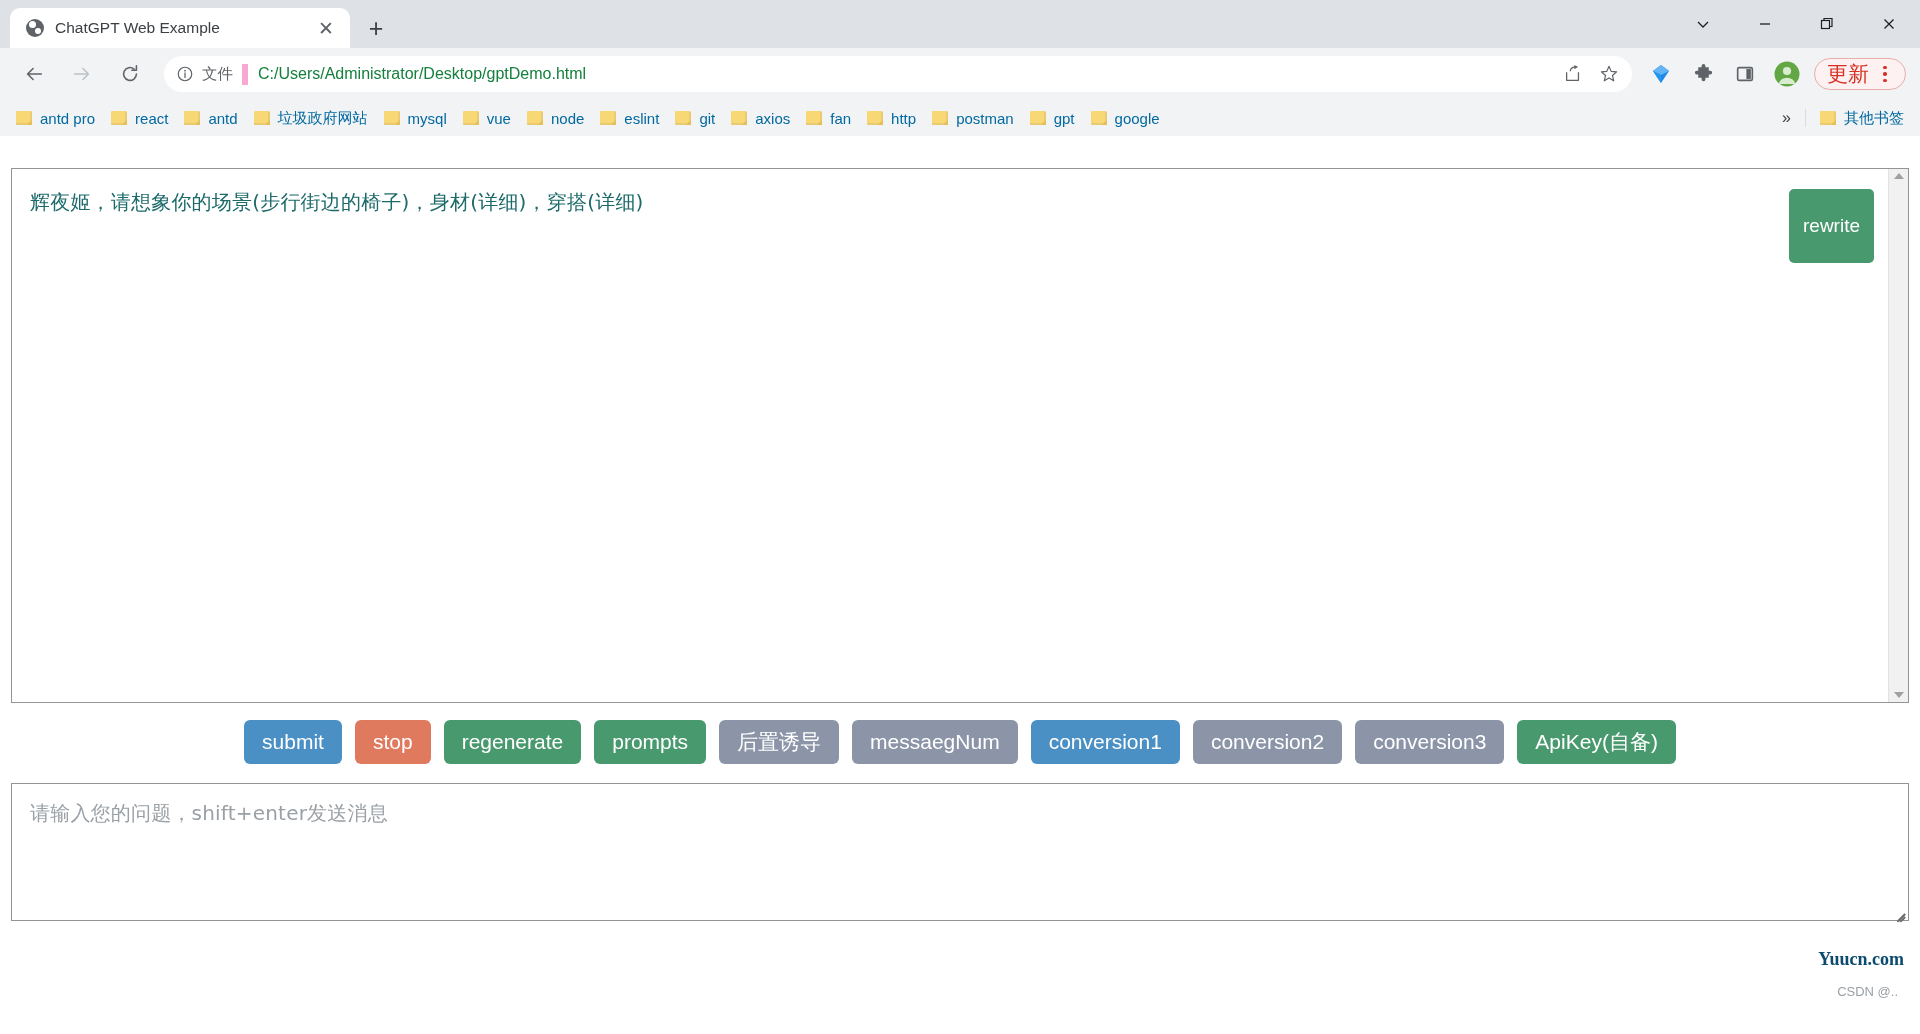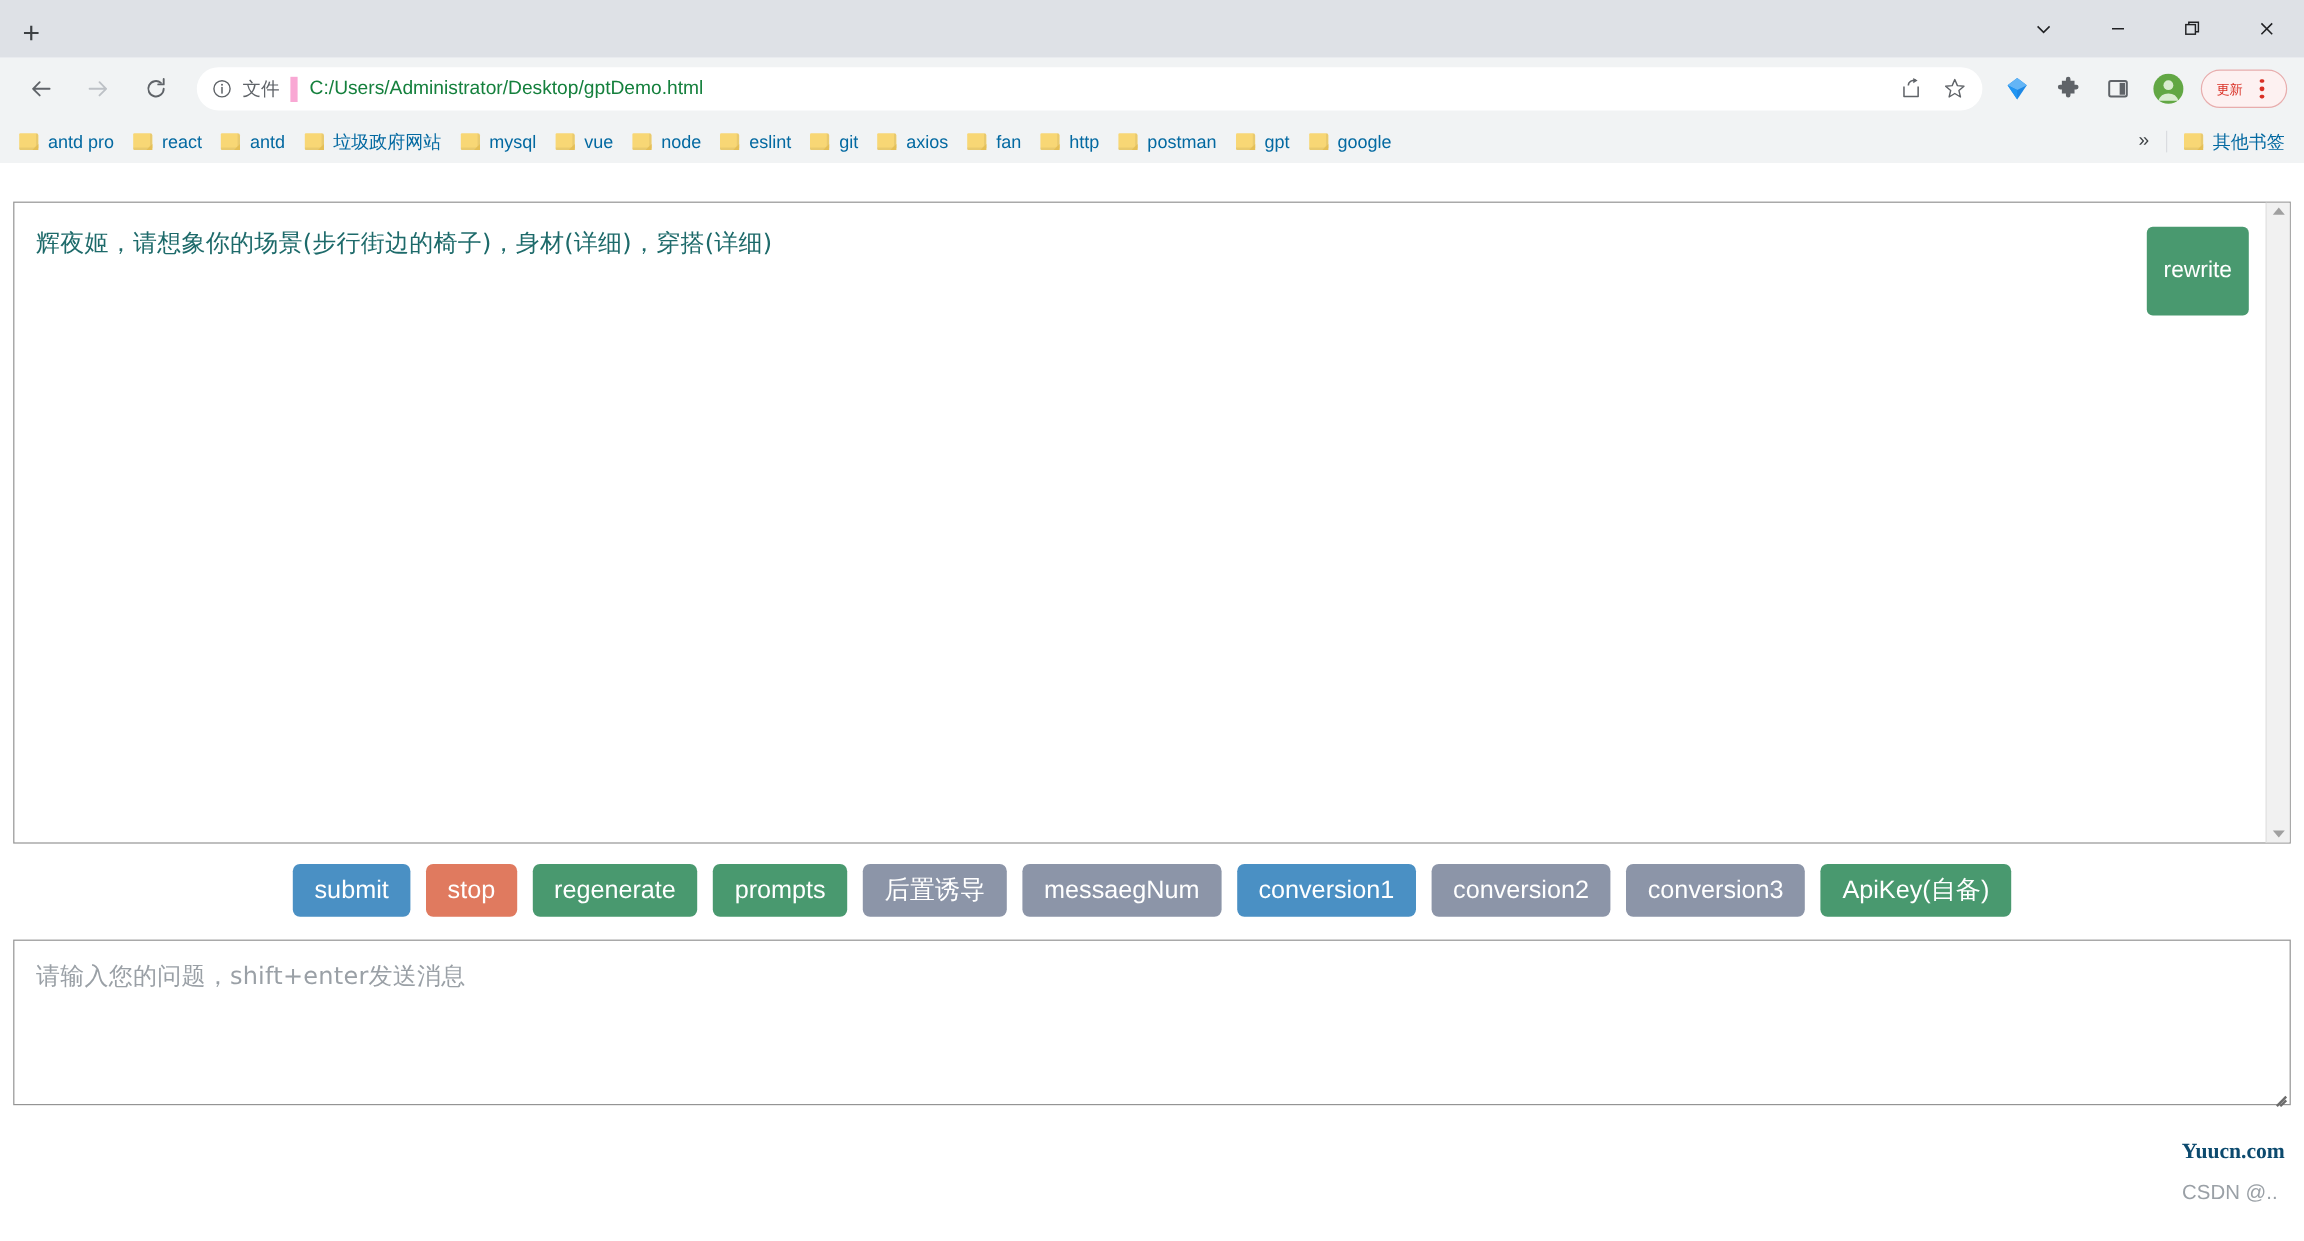--- a/index.html
+++ b/index.html
@@ -156,21 +156,21 @@
   .update-pill {
     height: 32px;
     border: 1px solid #e8adad;
     background: #fdf1f1;
     border-radius: 16px;
     display:flex; align-items:center;
     padding: 0 8px 0 12px;
     margin-left: 6px;
     margin-right: 4px;
   }
-  .update-text { color: #d93025; font-size: 11px; white-space: nowrap; }
+  .update-text { color: #d93025; font-size: 21px; white-space: nowrap; }
   .kebab {
     width: 24px;
     display:flex; flex-direction:column; align-items:center; justify-content:center;
     gap: 3px;
     margin-left: 4px;
   }
   .kebab i { width: 3.5px; height: 3.5px; border-radius:50%; background:#d93025; display:block; }
 
   
   .bookmarks {
@@ -331,29 +331,34 @@
     right: 16px; top: 813px;
     color: #0c4a6e;
     font-family: "Liberation Serif", serif;
     font-weight: bold;
     font-size: 18px;
   }
   .watermark-gray {
     position: absolute;
     right: 22px; top: 848px;
     color: #9aa0a6;
-    font-size: 17px;
+    font-size: 13px;
   }
 </style>
 </head>
 <body>
 
 <div class="browser">
 
   <div class="tabstrip">
+    <div class="tab">
+      <span class="tab-favicon"></span>
+      <span class="tab-title">ChatGPT Web Example</span>
+      <span class="tab-close">✕</span>
+    </div>
     <div class="newtab">+</div>
 
     <div class="wincontrols">
       <div class="winbtn">
         <svg width="16" height="16" viewBox="0 0 16 16">
           <path d="M3 6 L8 11 L13 6" stroke="#202124" stroke-width="1.3" fill="none"></path>
         </svg>
       </div>
       <div class="winbtn">
         <svg width="16" height="16" viewBox="0 0 16 16">

